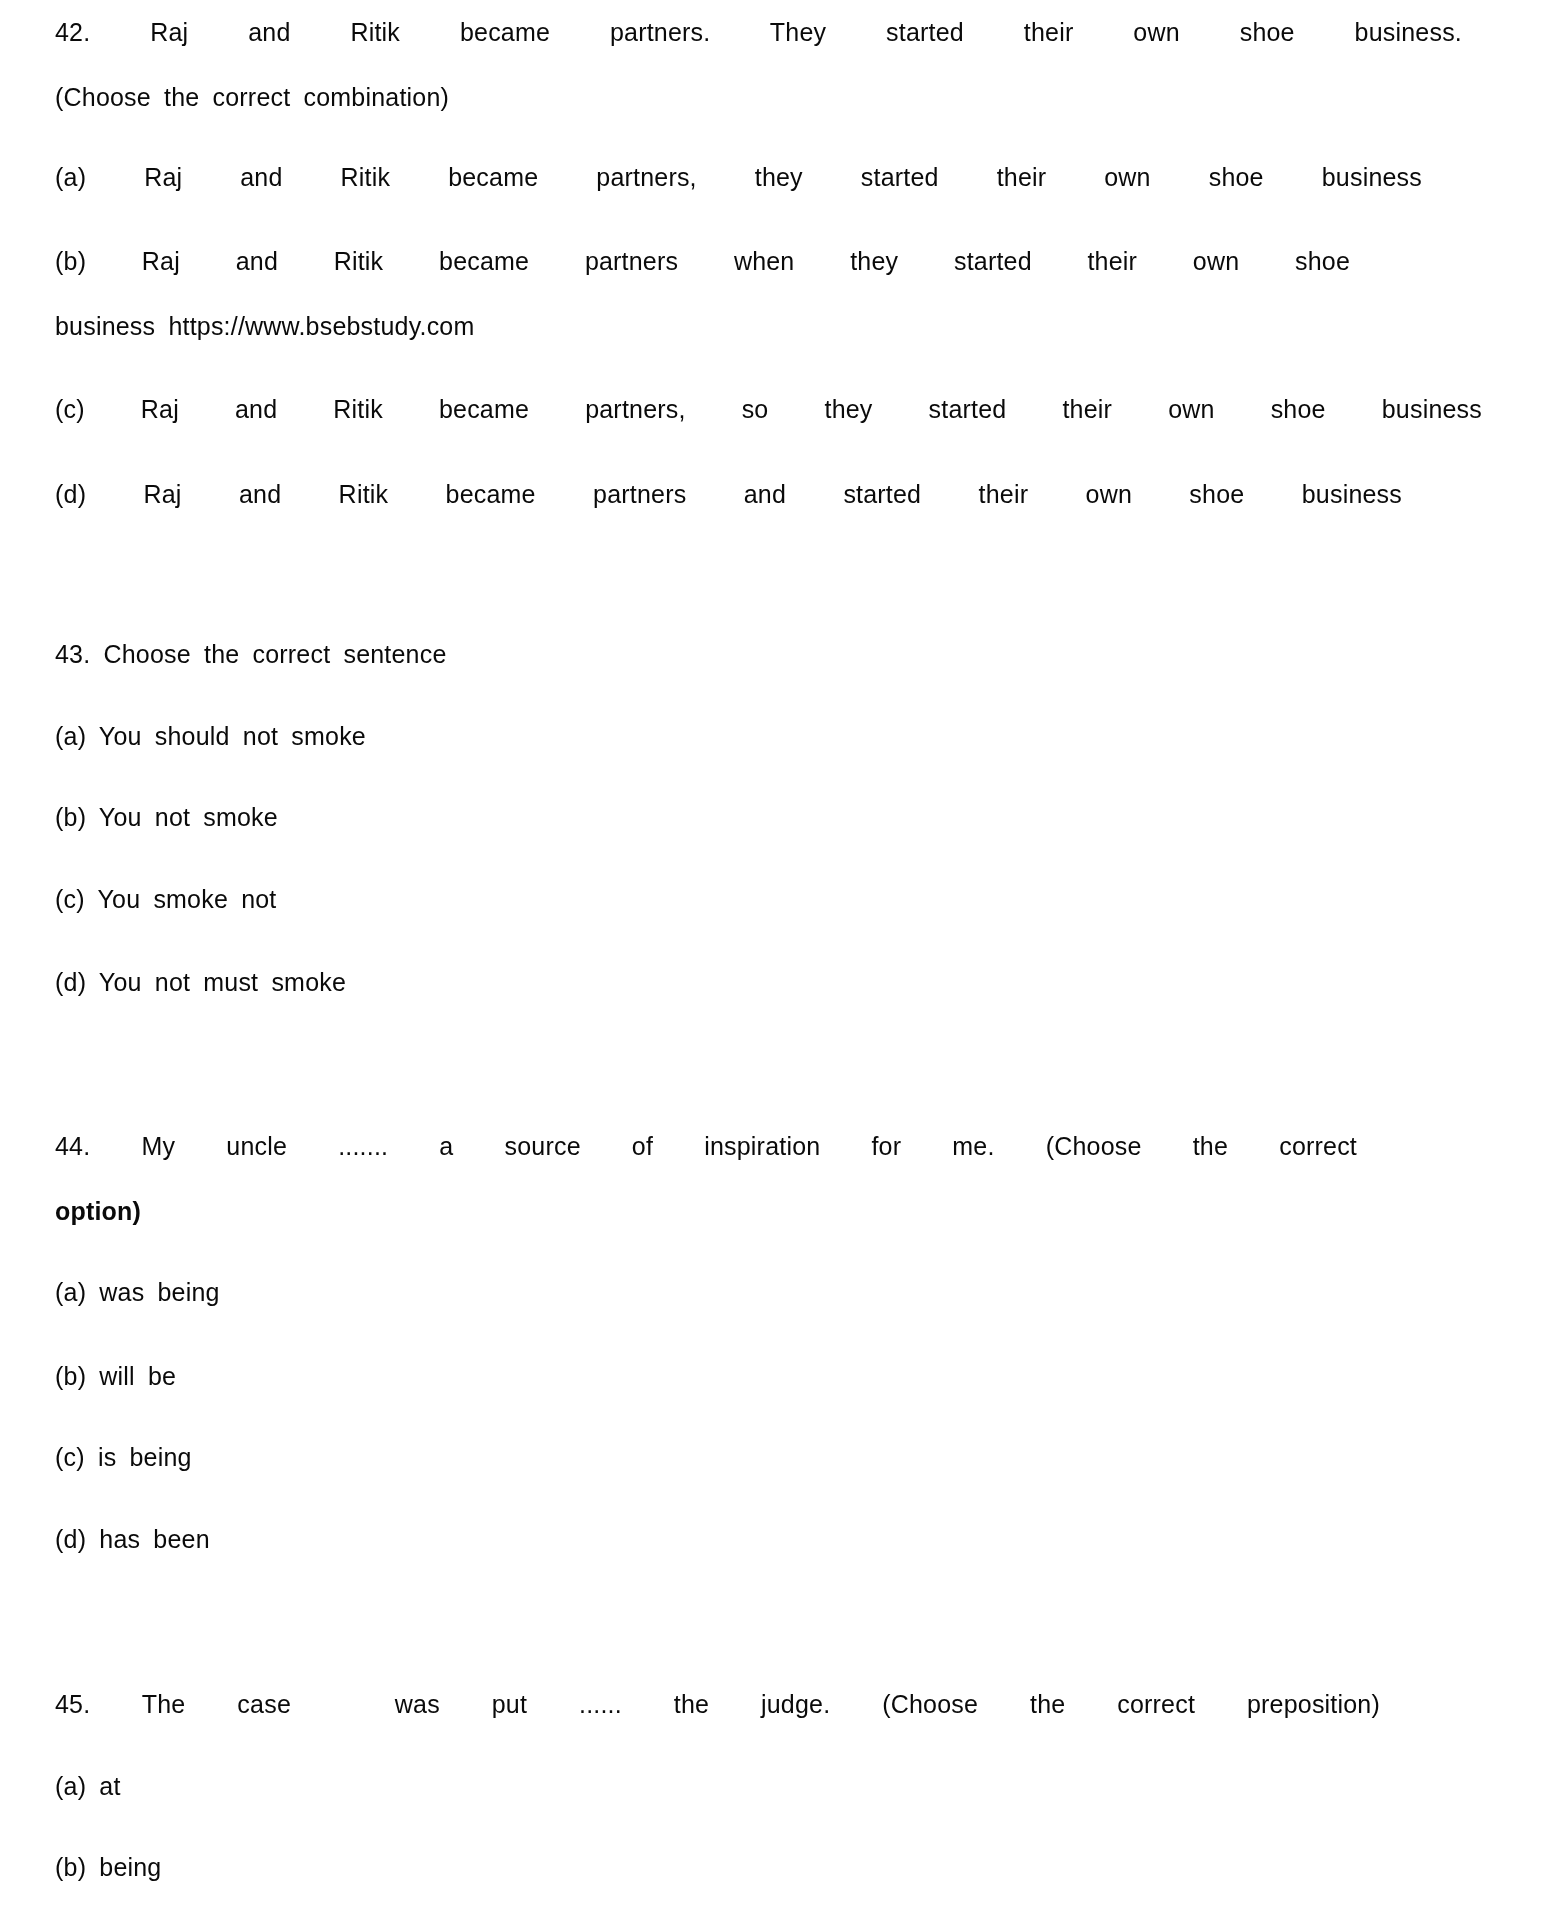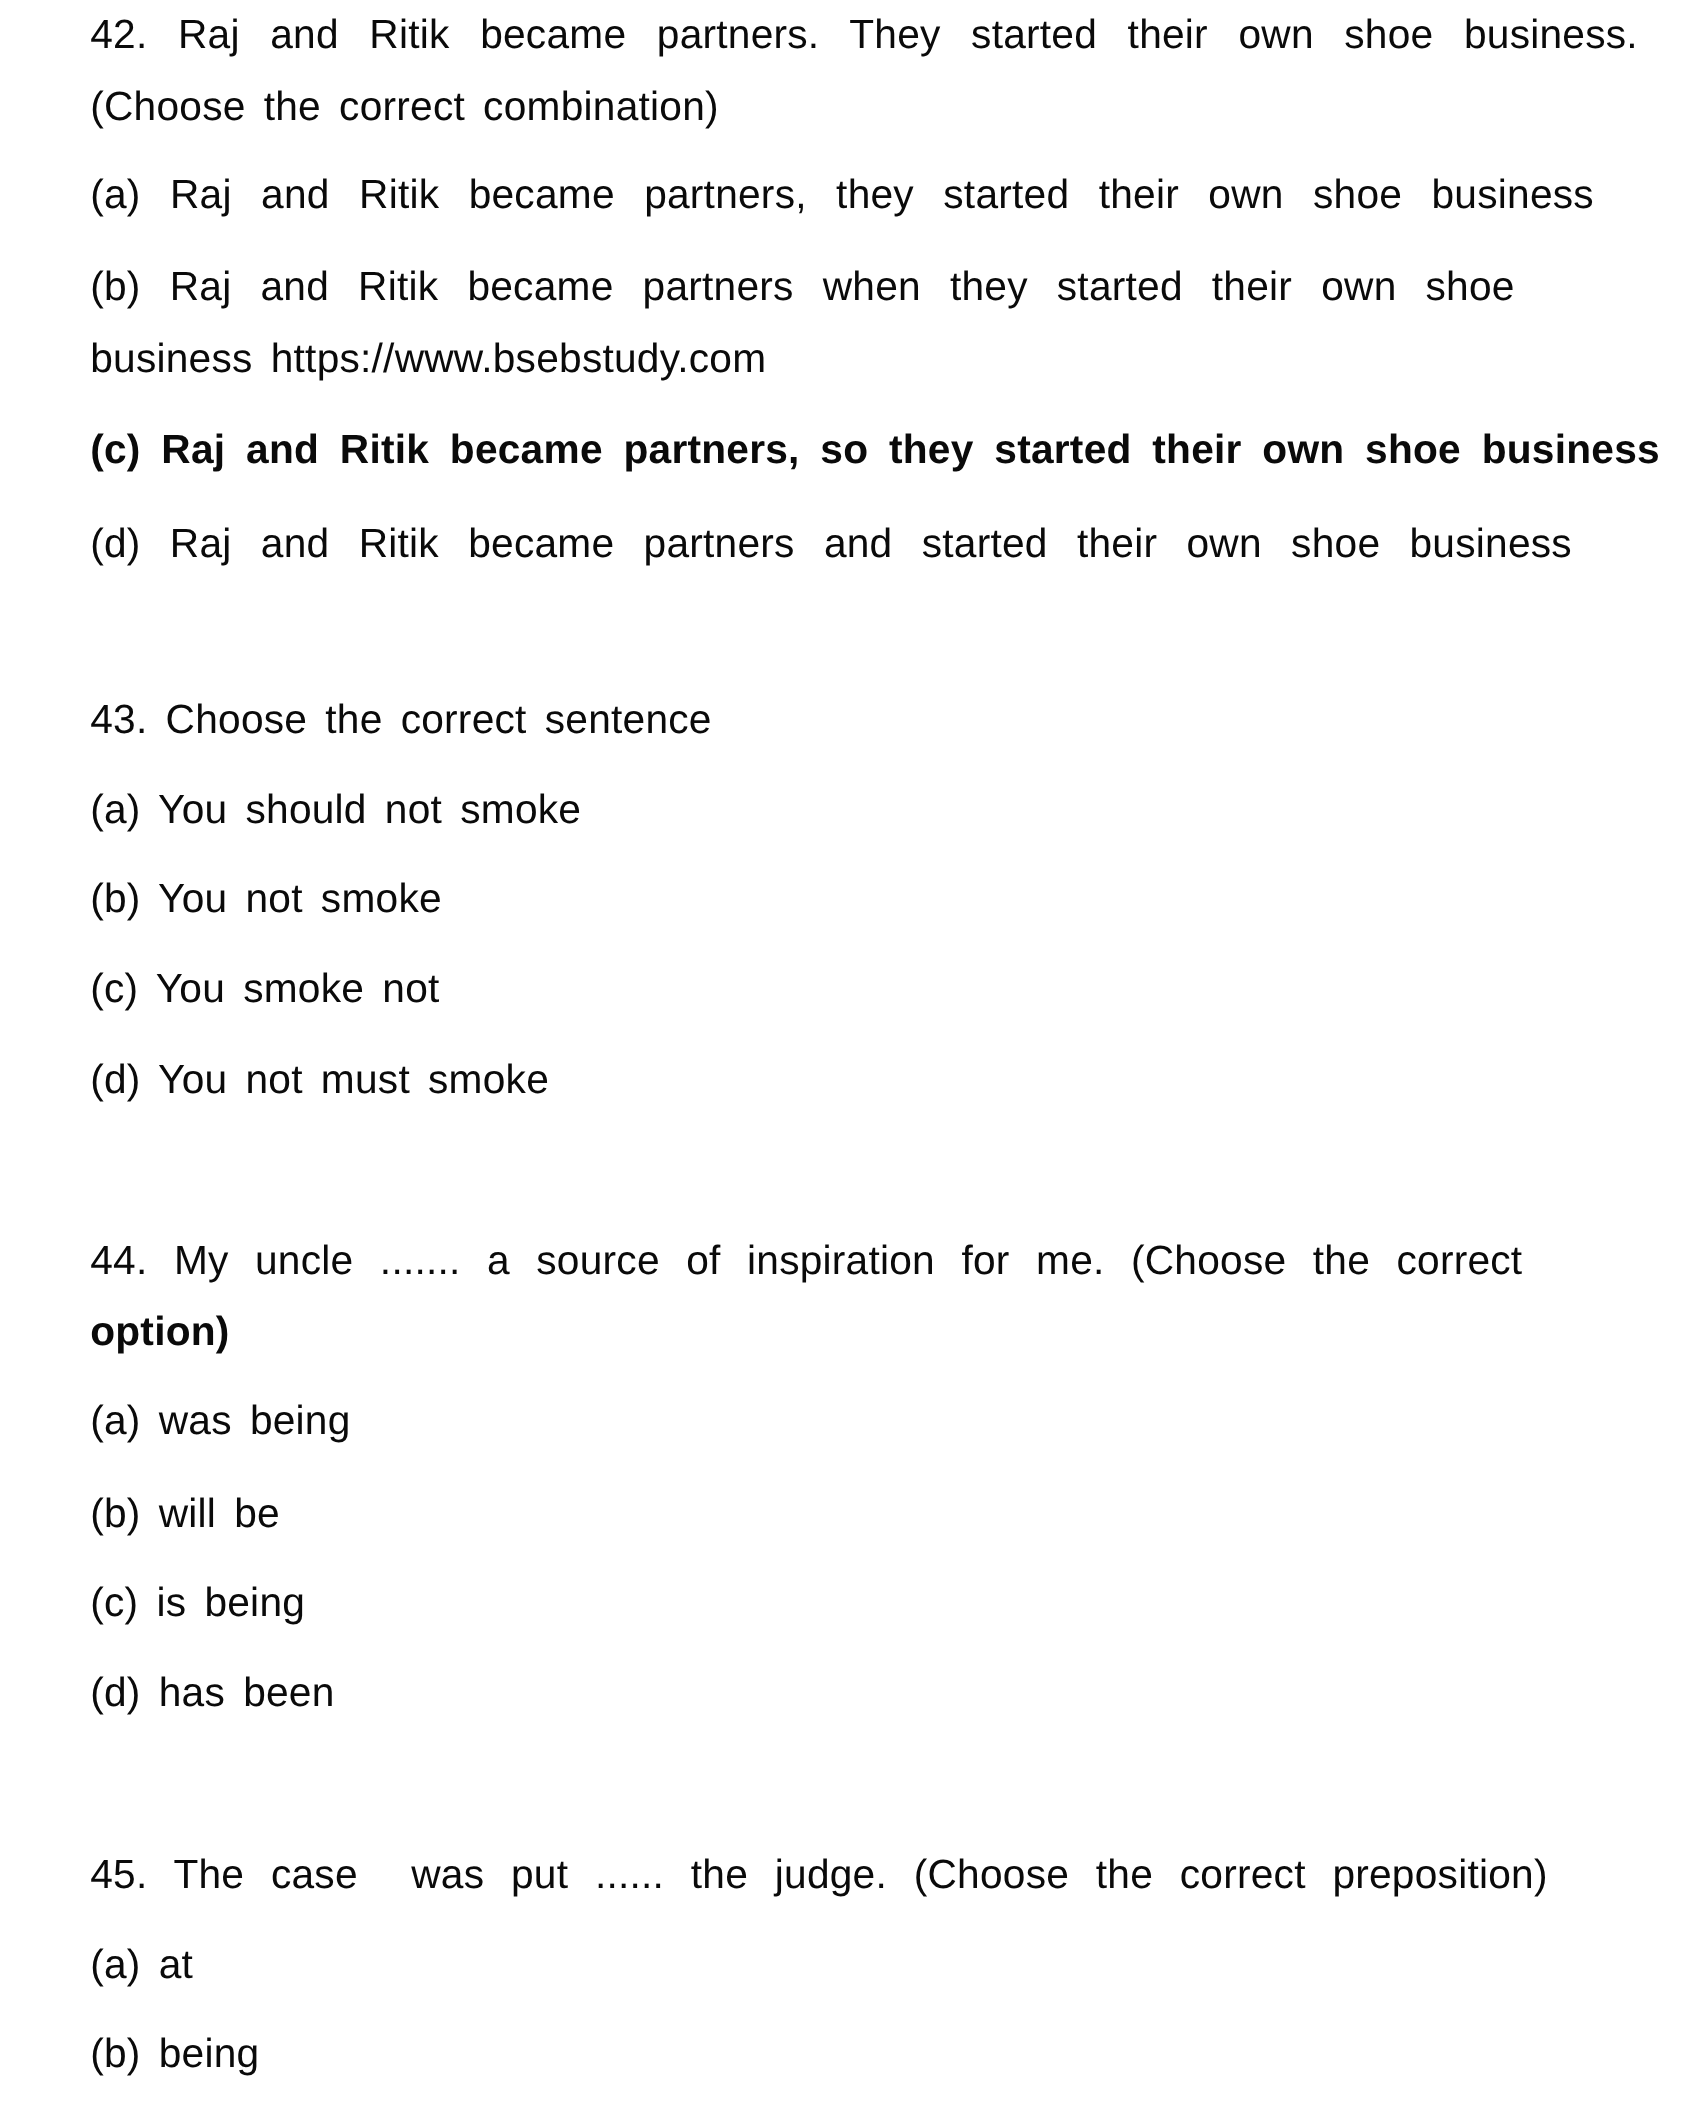--- a/index.html
+++ b/index.html
@@ -2,42 +2,41 @@
 <html><head>
 <meta charset="utf-8">
 <style>
   html, body { margin: 0; padding: 0; background: #ffffff; }
   body { width: 1547px; height: 1914px; position: relative; overflow: hidden; }
   .page { position: absolute; left: 0; top: 0; width: 1547px; height: 1914px; background: #ffffff; }
   .line {
     position: absolute;
     left: 55px;
     font-family: "Liberation Sans", sans-serif;
-    font-size: 37px;
+    font-size: 25px;
     line-height: 40px;
     color: #0a0a0a;
     white-space: nowrap;
     letter-spacing: 0.2px;
-    margin-left: 27px;
   }
   .just { text-align: justify; text-align-last: justify; white-space: normal; }
   .ws { word-spacing: 6px; }
 </style>
 </head>
 <body>
 
 <div class="page">
 
   <div>
     <div class="line just" style="top:12px; width:1407px;">42. Raj and Ritik became partners. They started their own shoe business.</div>
     <div class="line ws" style="top:77px;">(Choose the correct combination)</div>
     <div class="line just" style="top:157px; width:1367px;">(a) Raj and Ritik became partners, they started their own shoe business</div>
     <div class="line just" style="top:241px; width:1295px;">(b) Raj and Ritik became partners when they started their own shoe</div>
     <div class="line ws" style="top:306px;">business https://www.bsebstudy.com</div>
-    <div class="line just" style="top:389px; width:1427px;font-weight:bold;">(c) Raj and Ritik became partners, so they started their own shoe business</div>
+    <div class="line just" style="top:389px; width:1427px;">(c) Raj and Ritik became partners, so they started their own shoe business</div>
     <div class="line just" style="top:474px; width:1347px;">(d) Raj and Ritik became partners and started their own shoe business</div>
   </div>
 
   <div>
     <div class="line ws" style="top:634px;">43. Choose the correct sentence</div>
     <div class="line ws" style="top:716px;">(a) You should not smoke</div>
     <div class="line ws" style="top:797px;">(b) You not smoke</div>
     <div class="line ws" style="top:879px;">(c) You smoke not</div>
     <div class="line ws" style="top:962px;">(d) You not must smoke</div>
   </div>

